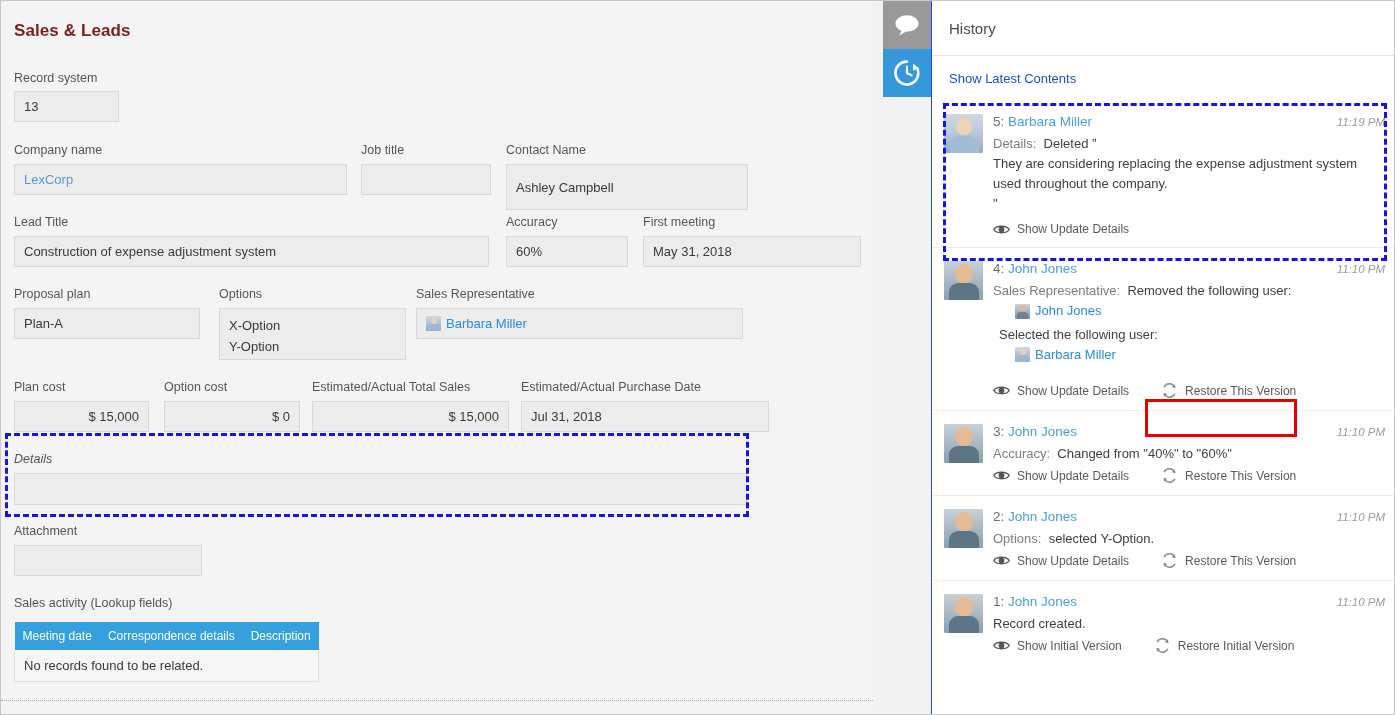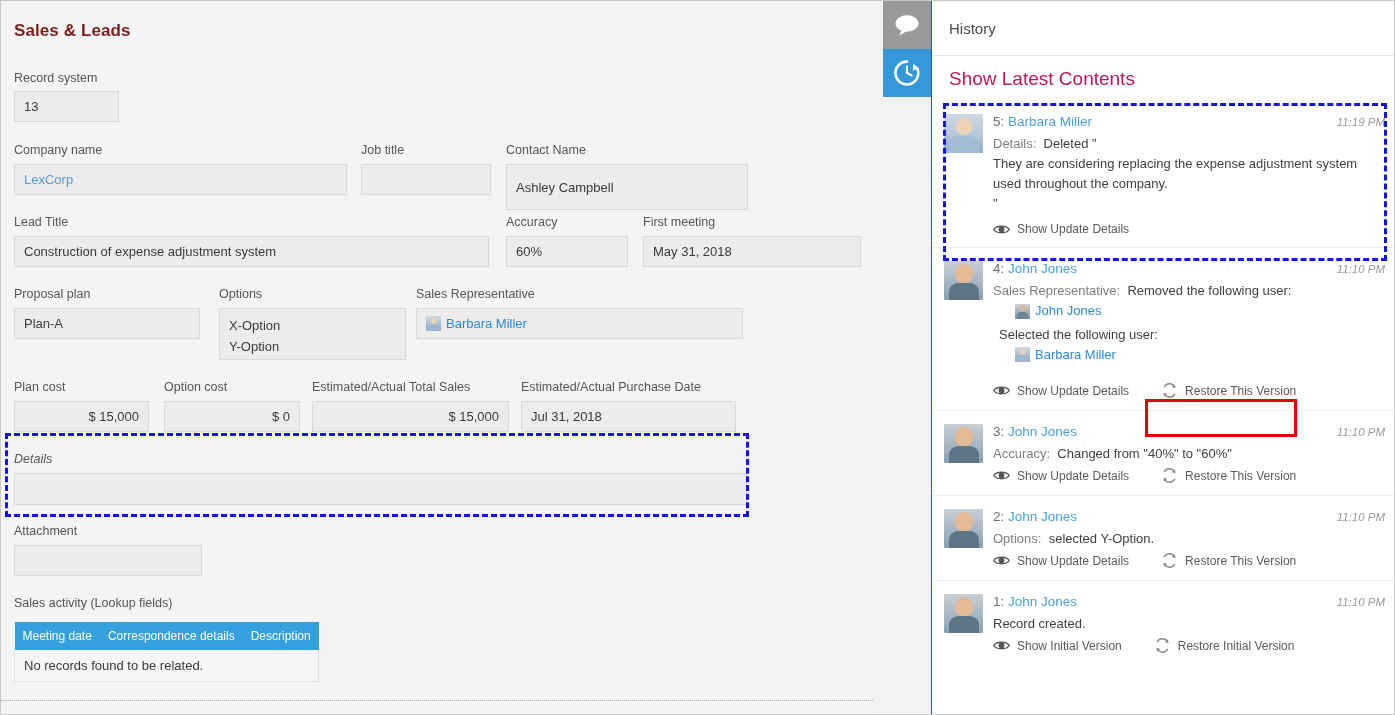--- a/index.html
+++ b/index.html
@@ -208,23 +208,23 @@
     left: 0; top: 55px;
     width: 100%;
     height: 45px;
     box-sizing: border-box;
     display: flex;
     align-items: center;
     padding-left: 17px;
     font-size: 13px;
   }
   .link-blue {
-    color: #be185d;
+    color: #1d4ed8;
     cursor: pointer;
-    font-size: 19px;
+    font-size: 13px;
   }
 
   .hist-list {
     position: absolute;
     left: 0; top: 100px;
     width: 100%;
   }
   .hist-entry {
     position: relative;
     box-sizing: border-box;
@@ -353,21 +353,21 @@
       <div class="field-label" style="left:13px; top:379px;">Plan cost</div>
       <div class="field-box right" style="left:13px; top:400px; width:135px; height:31px;">$ 15,000</div>
 
       <div class="field-label" style="left:163px; top:379px;">Option cost</div>
       <div class="field-box right" style="left:163px; top:400px; width:136px; height:31px;">$ 0</div>
 
       <div class="field-label" style="left:311px; top:379px;">Estimated/Actual Total Sales</div>
       <div class="field-box right" style="left:311px; top:400px; width:197px; height:31px;">$ 15,000</div>
 
       <div class="field-label" style="left:520px; top:379px;">Estimated/Actual Purchase Date</div>
-      <div class="field-box" style="left:520px; top:400px; width:215px; height:31px;">Jul 31, 2018</div>
+      <div class="field-box" style="left:520px; top:400px; width:248px; height:31px;">Jul 31, 2018</div>
 
       <div class="field-label" style="left:13px; top:451px;font-style:italic;">Details</div>
       <div class="field-box" style="left:13px; top:472px; width:733px; height:32px;"></div>
 
       <div class="field-label" style="left:13px; top:523px;">Attachment</div>
       <div class="field-box" style="left:13px; top:544px; width:188px; height:31px;"></div>
 
       <div class="field-label" style="left:13px; top:595px;">Sales activity (Lookup fields)</div>
       <table class="lookup-table" style="left:13px; top:621px;">
         <thead>

